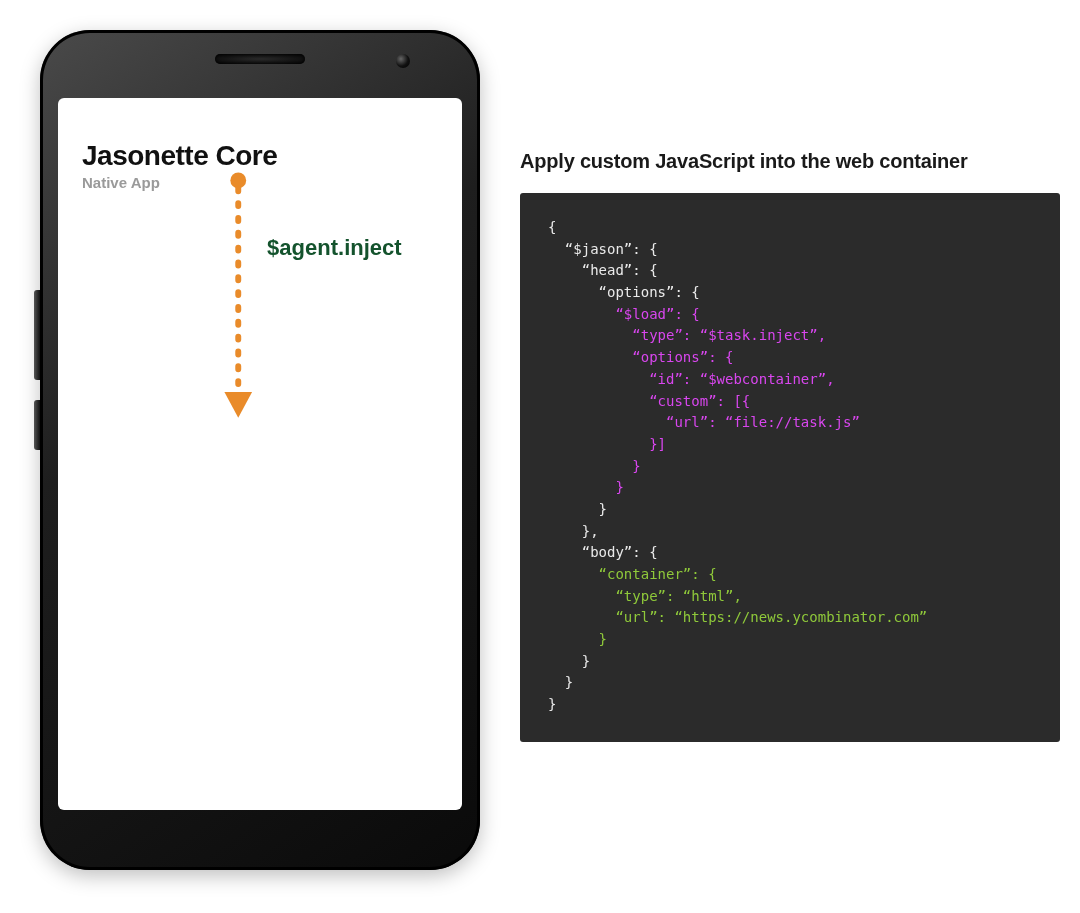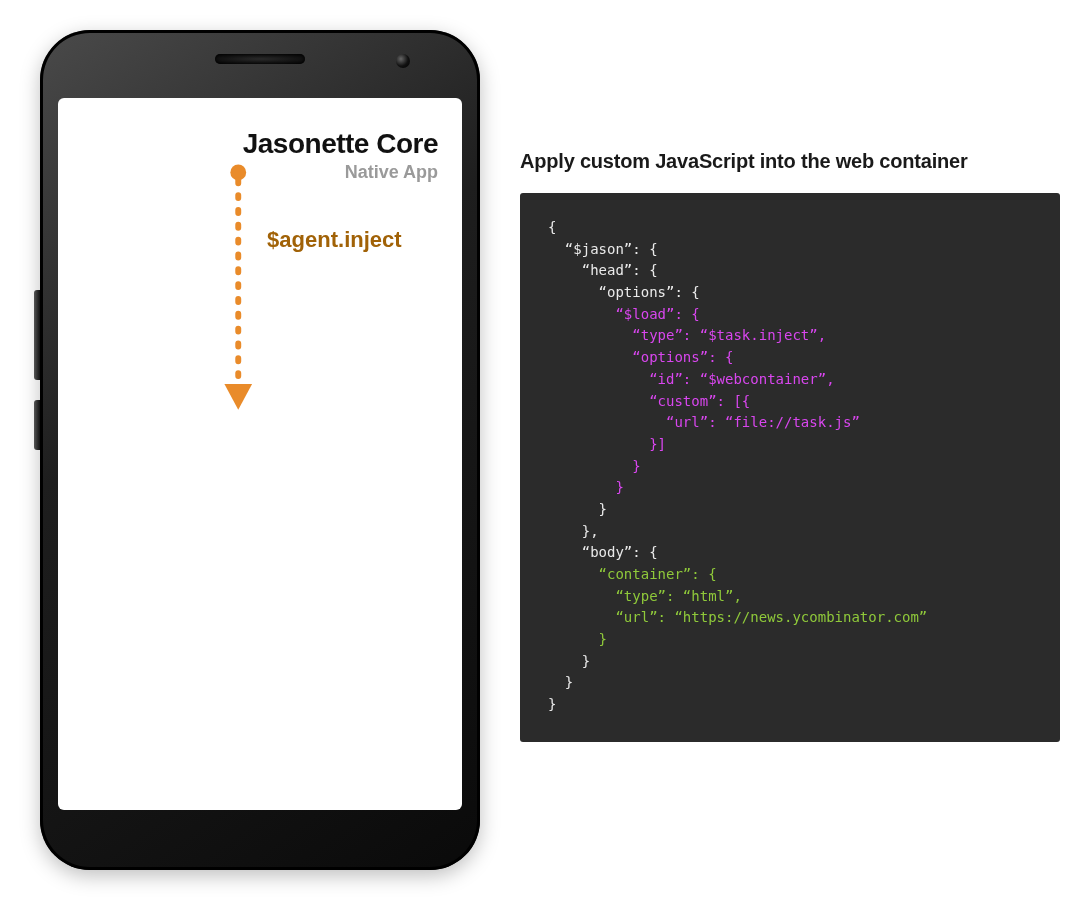--- a/index.html
+++ b/index.html
@@ -54,35 +54,35 @@
   }
 
   .screen {
     position: absolute;
     top: 68px; left: 18px; right: 18px; bottom: 60px;
     background: #fff;
     border-radius: 6px;
     overflow: hidden;
   }
   .screen-inner {
-    padding: 30px 24px 20px;
+    padding: 42px 24px 20px;
     display: flex;
     flex-direction: column;
-    align-items: flex-end;
+    align-items: flex-start;
     height: 100%;
   }
   .app-title {
     font-weight: 800;
     font-size: 28px;
     letter-spacing: -0.5px;
     color: #111;
   }
   .app-sub {
     font-weight: 600;
-    font-size: 18px;
+    font-size: 15px;
     color: #9a9a9a;
     margin-top: 2px;
   }
 
   .box {
     width: 100%;
     border: 5px solid #000;
     display: flex;
     flex-direction: column;
     align-items: center;
@@ -97,21 +97,21 @@
 
   .arrow-zone {
     height: 130px;
     width: 100%;
     position: relative;
   }
   .inject-label {
     position: absolute;
     top: 44px;
     left: 52%;
-    color: #a16207;
+    color: #14532d;
     font-weight: 700;
     font-size: 22px;
   }
 
   .box-b { flex: 1; margin-top: 0; }
   .wc-title {
     color: #7fbf2f;
     font-weight: 800;
     font-size: 20px;
     margin-top: 96px;

